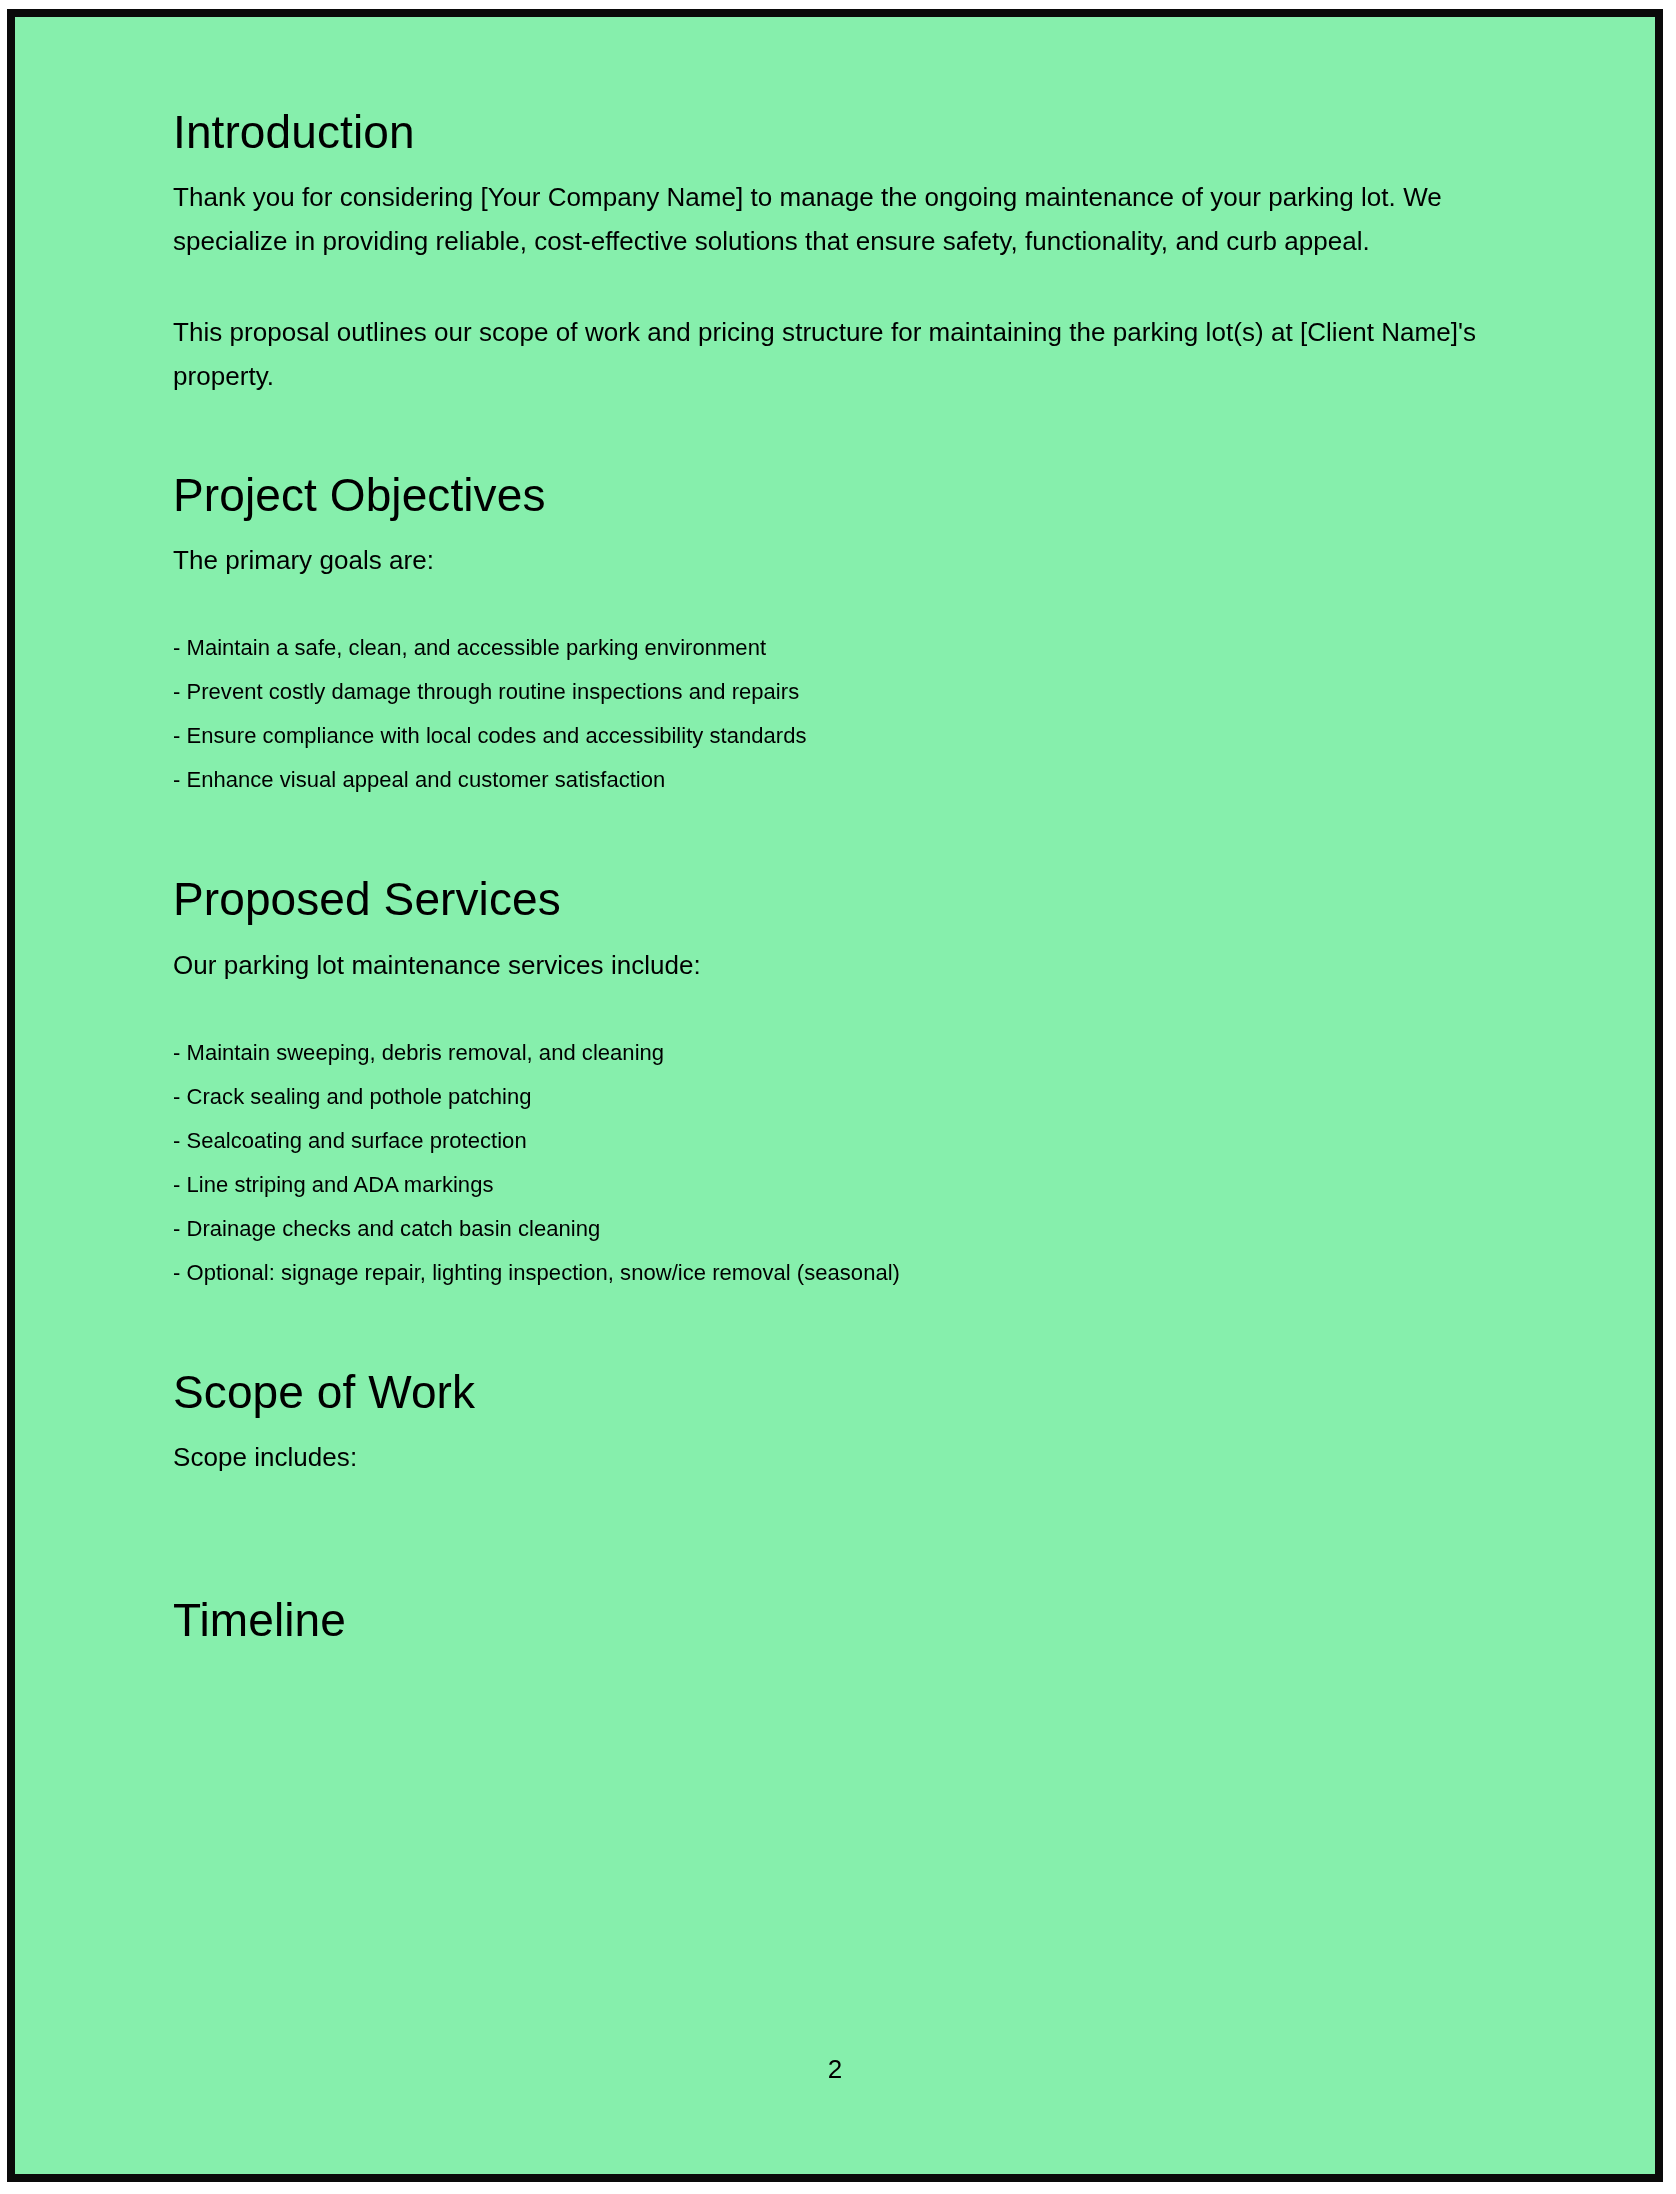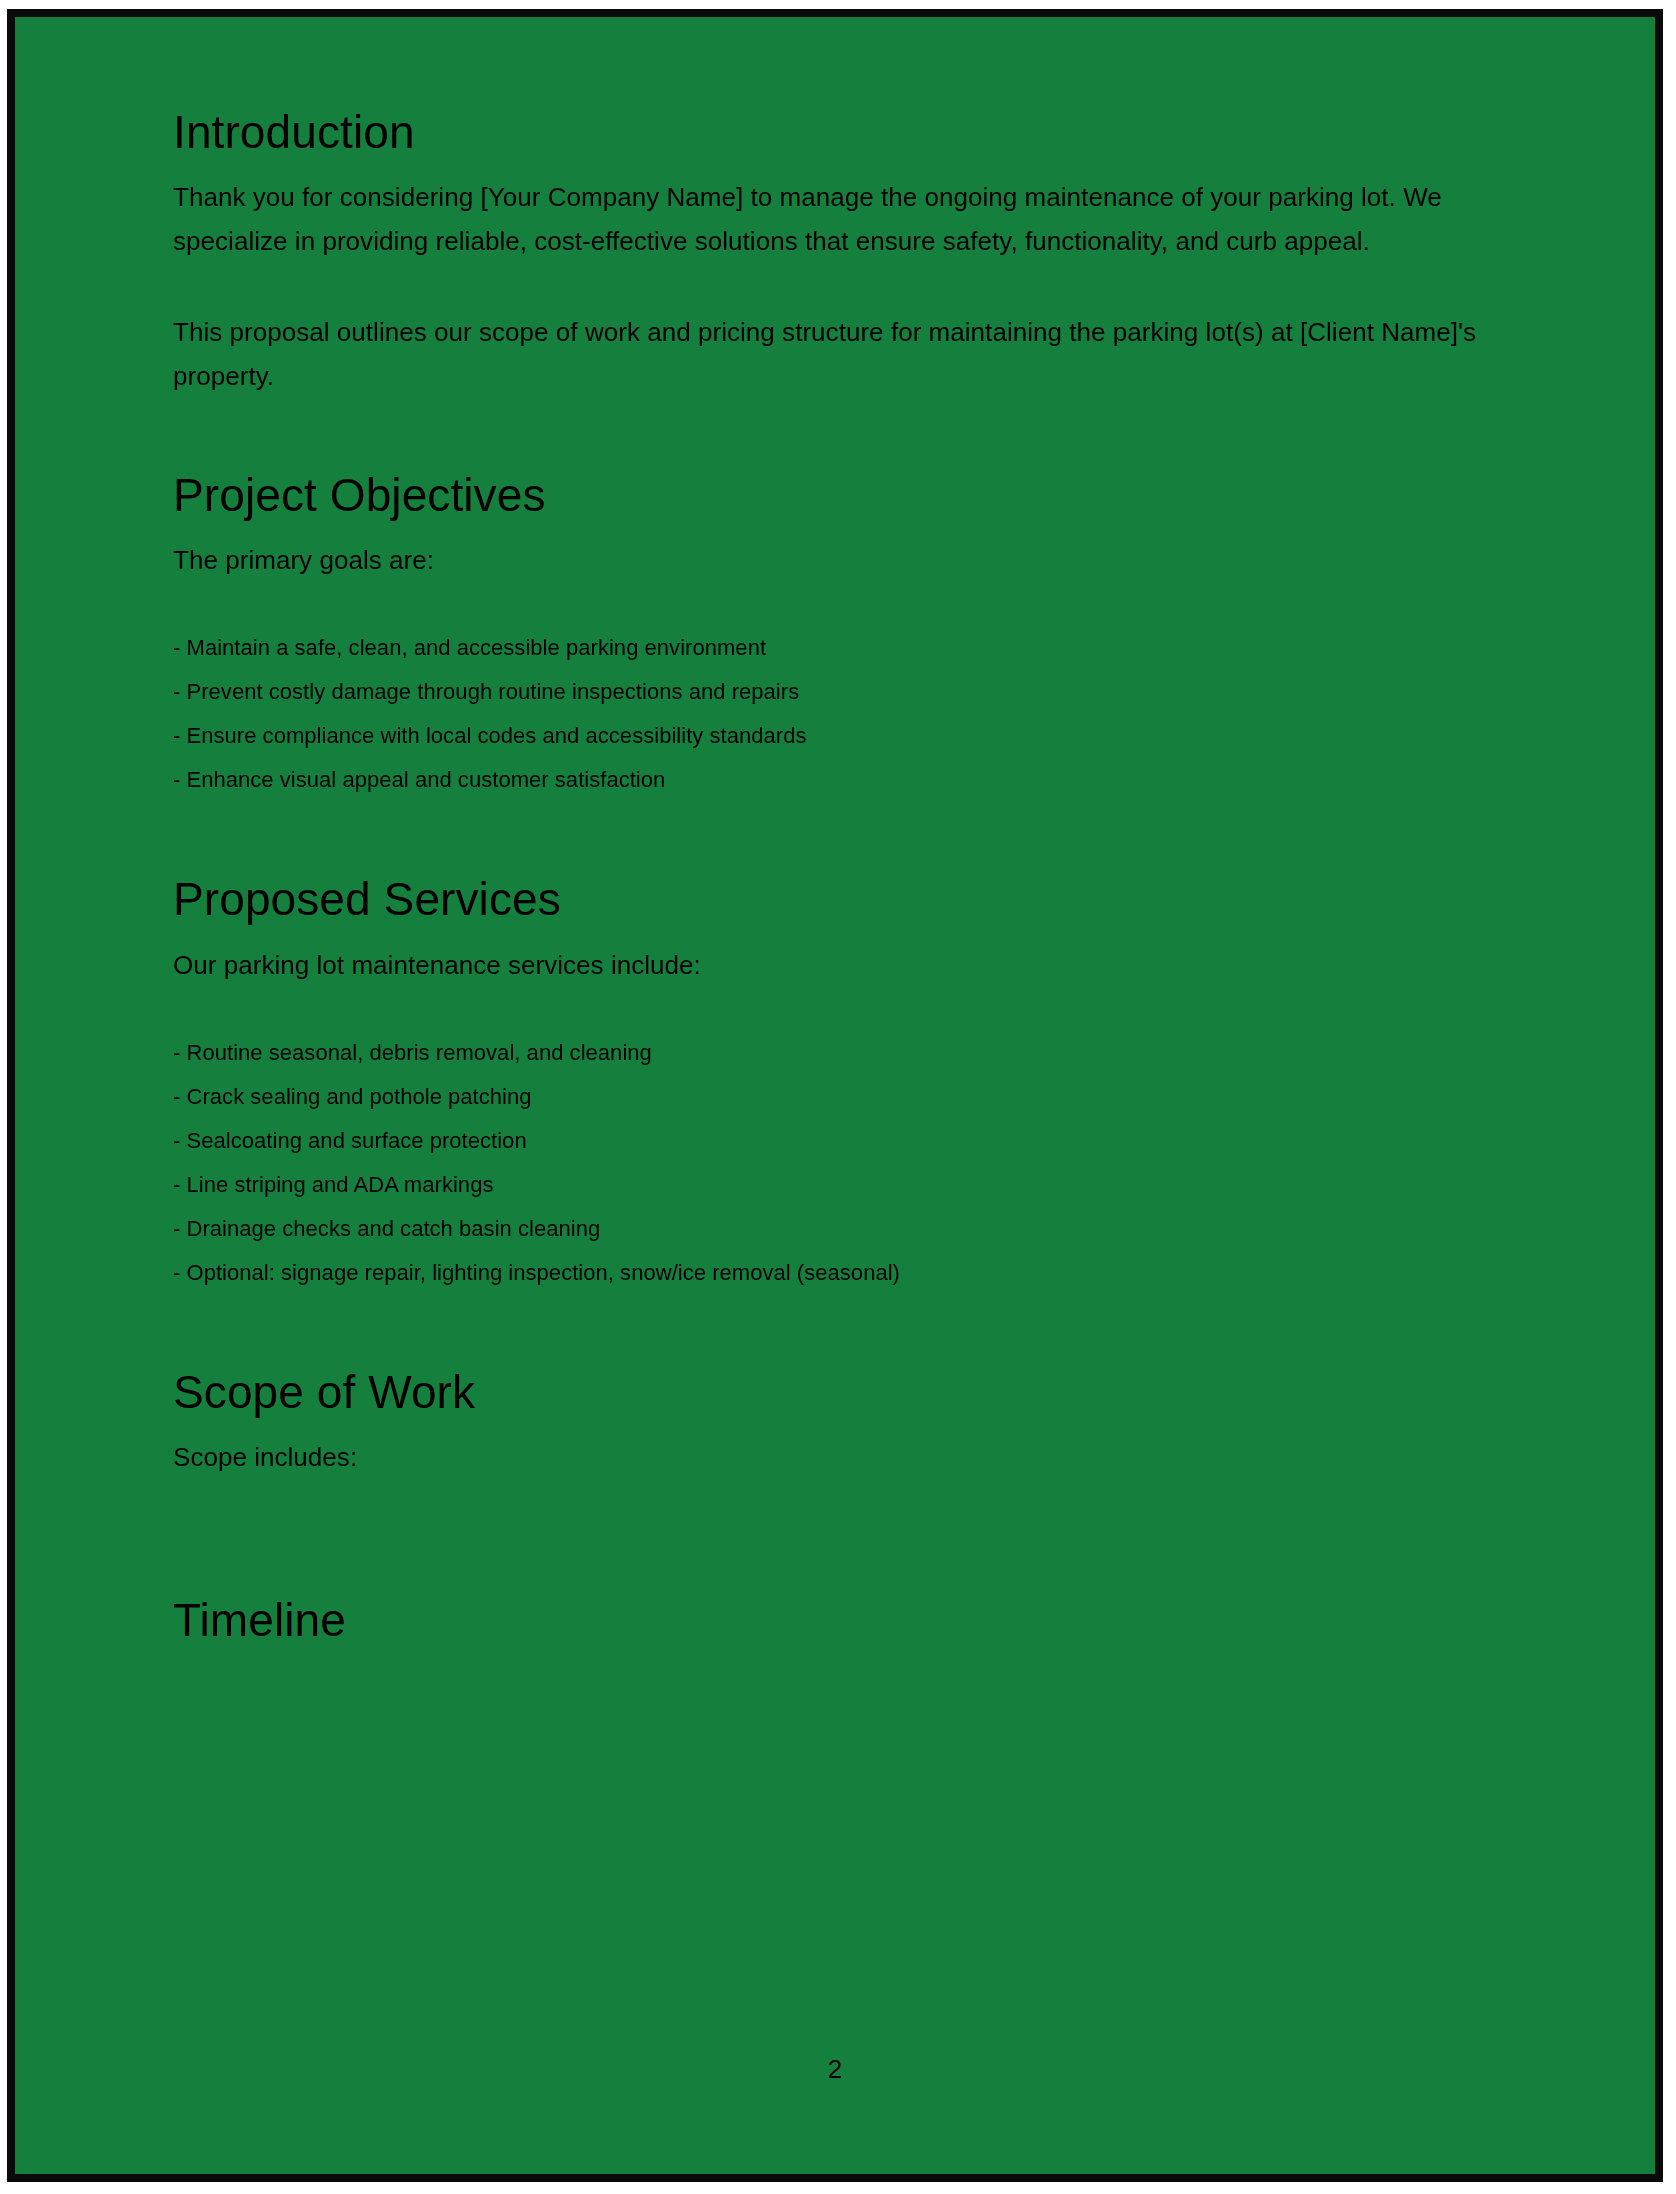--- a/index.html
+++ b/index.html
@@ -26,21 +26,21 @@
     box-sizing: border-box;
     background: #ffffff;
   }
 
   #page-inner {
     position: absolute;
     left: 0;
     top: 0;
     right: 0;
     bottom: 0;
-    background: #15803d;
+    background: #86efac;
     overflow: hidden;
   }
 
   
   #doc-body {
     position: absolute;
     left: 158px;
     top: 88px;
     width: 1352px;
   }
@@ -129,21 +129,21 @@
       </div>
 
       <div class="sp-list-to-head"></div>
 
       <div>
         <h1 class="section-heading">Proposed Services</h1>
         <div class="sp-heading-to-lead"></div>
         <p class="para">Our parking lot maintenance services include:</p>
         <div class="sp-lead-to-list"></div>
         <ul class="bullet-list">
-          <li>- Routine seasonal, debris removal, and cleaning</li>
+          <li>- Maintain sweeping, debris removal, and cleaning</li>
           <li>- Crack sealing and pothole patching</li>
           <li>- Sealcoating and surface protection</li>
           <li>- Line striping and ADA markings</li>
           <li>- Drainage checks and catch basin cleaning</li>
           <li>- Optional: signage repair, lighting inspection, snow/ice removal (seasonal)</li>
         </ul>
       </div>
 
       <div class="sp-list-to-head"></div>
 

